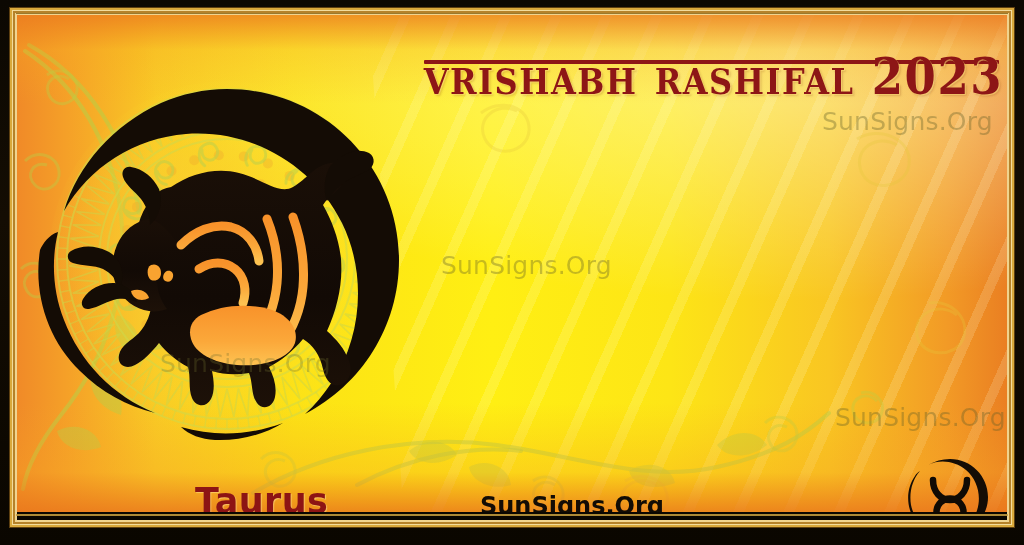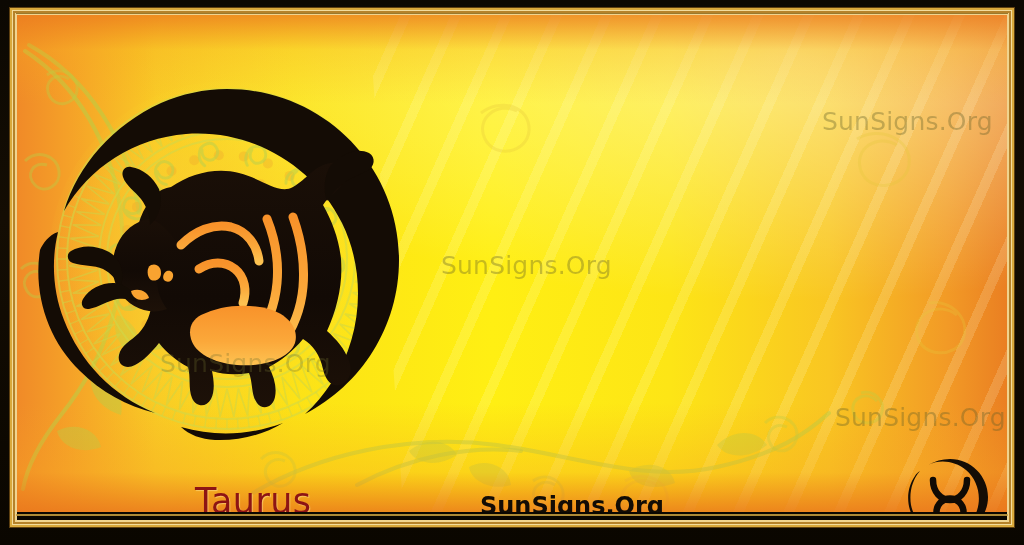--- a/index.html
+++ b/index.html
@@ -163,21 +163,21 @@
     text-align: left;
     text-shadow: 0.5px 0.5px 0 rgba(255,230,150,.5);
   }
 
   
   #sign-label {
     position: absolute;
     z-index: 6;
     left: 178px; top: 466px;
     font-family: "DejaVu Sans", sans-serif;
-    font-weight: 400;
+    font-weight: 700;
     font-size: 35px;
     letter-spacing: .4px;
     color: #8d1414;
     text-shadow: 1px 1px 1px rgba(255,225,140,.6);
   }
 
   
   #brand {
     position: absolute;
     z-index: 6;
@@ -488,20 +488,24 @@
           <path d="M100,222 c8,-3 16,0 18,7 c-7,4 -16,2 -18,-7z"></path>
         </g>
 
         <path fill="#140c05" d="
           M300,96 C312,84 326,78 338,84 C345,88 344,98 336,102
           C326,107 316,110 308,118 C303,122 299,127 296,132
           C292,122 293,106 300,96 Z"></path>
       </g>
     </svg>
 
+    <div id="title">
+      <span class="shirorekha"></span>
+      <span class="t-text">vrishabh rashifal 2023</span>
+    </div>
 
 
     <div id="sign-label">Taurus</div>
 
     <div id="brand">SunSigns.Org</div>
 
     <svg id="glyph-badge" viewBox="0 0 86 86" aria-hidden="true">
       <g fill="none" stroke="#140c05" stroke-width="3.4" stroke-linecap="round">
         <path d="M43,5 C64,5 81,22 81,43 C81,61 68,76 51,80 C57,76 62,71 66,65 C76,49 73,28 59,16 C48,7 33,5 21,11 C28,7 35,5 43,5 Z" fill="#140c05" stroke="none"></path>
         <path d="M13,17 C5,26 2,39 4,51 C7,66 19,78 34,81 C22,79 11,72 5,61 C-1,49 0,33 8,22 C9,20 11,18 13,17 Z" fill="#140c05" stroke="none"></path>

